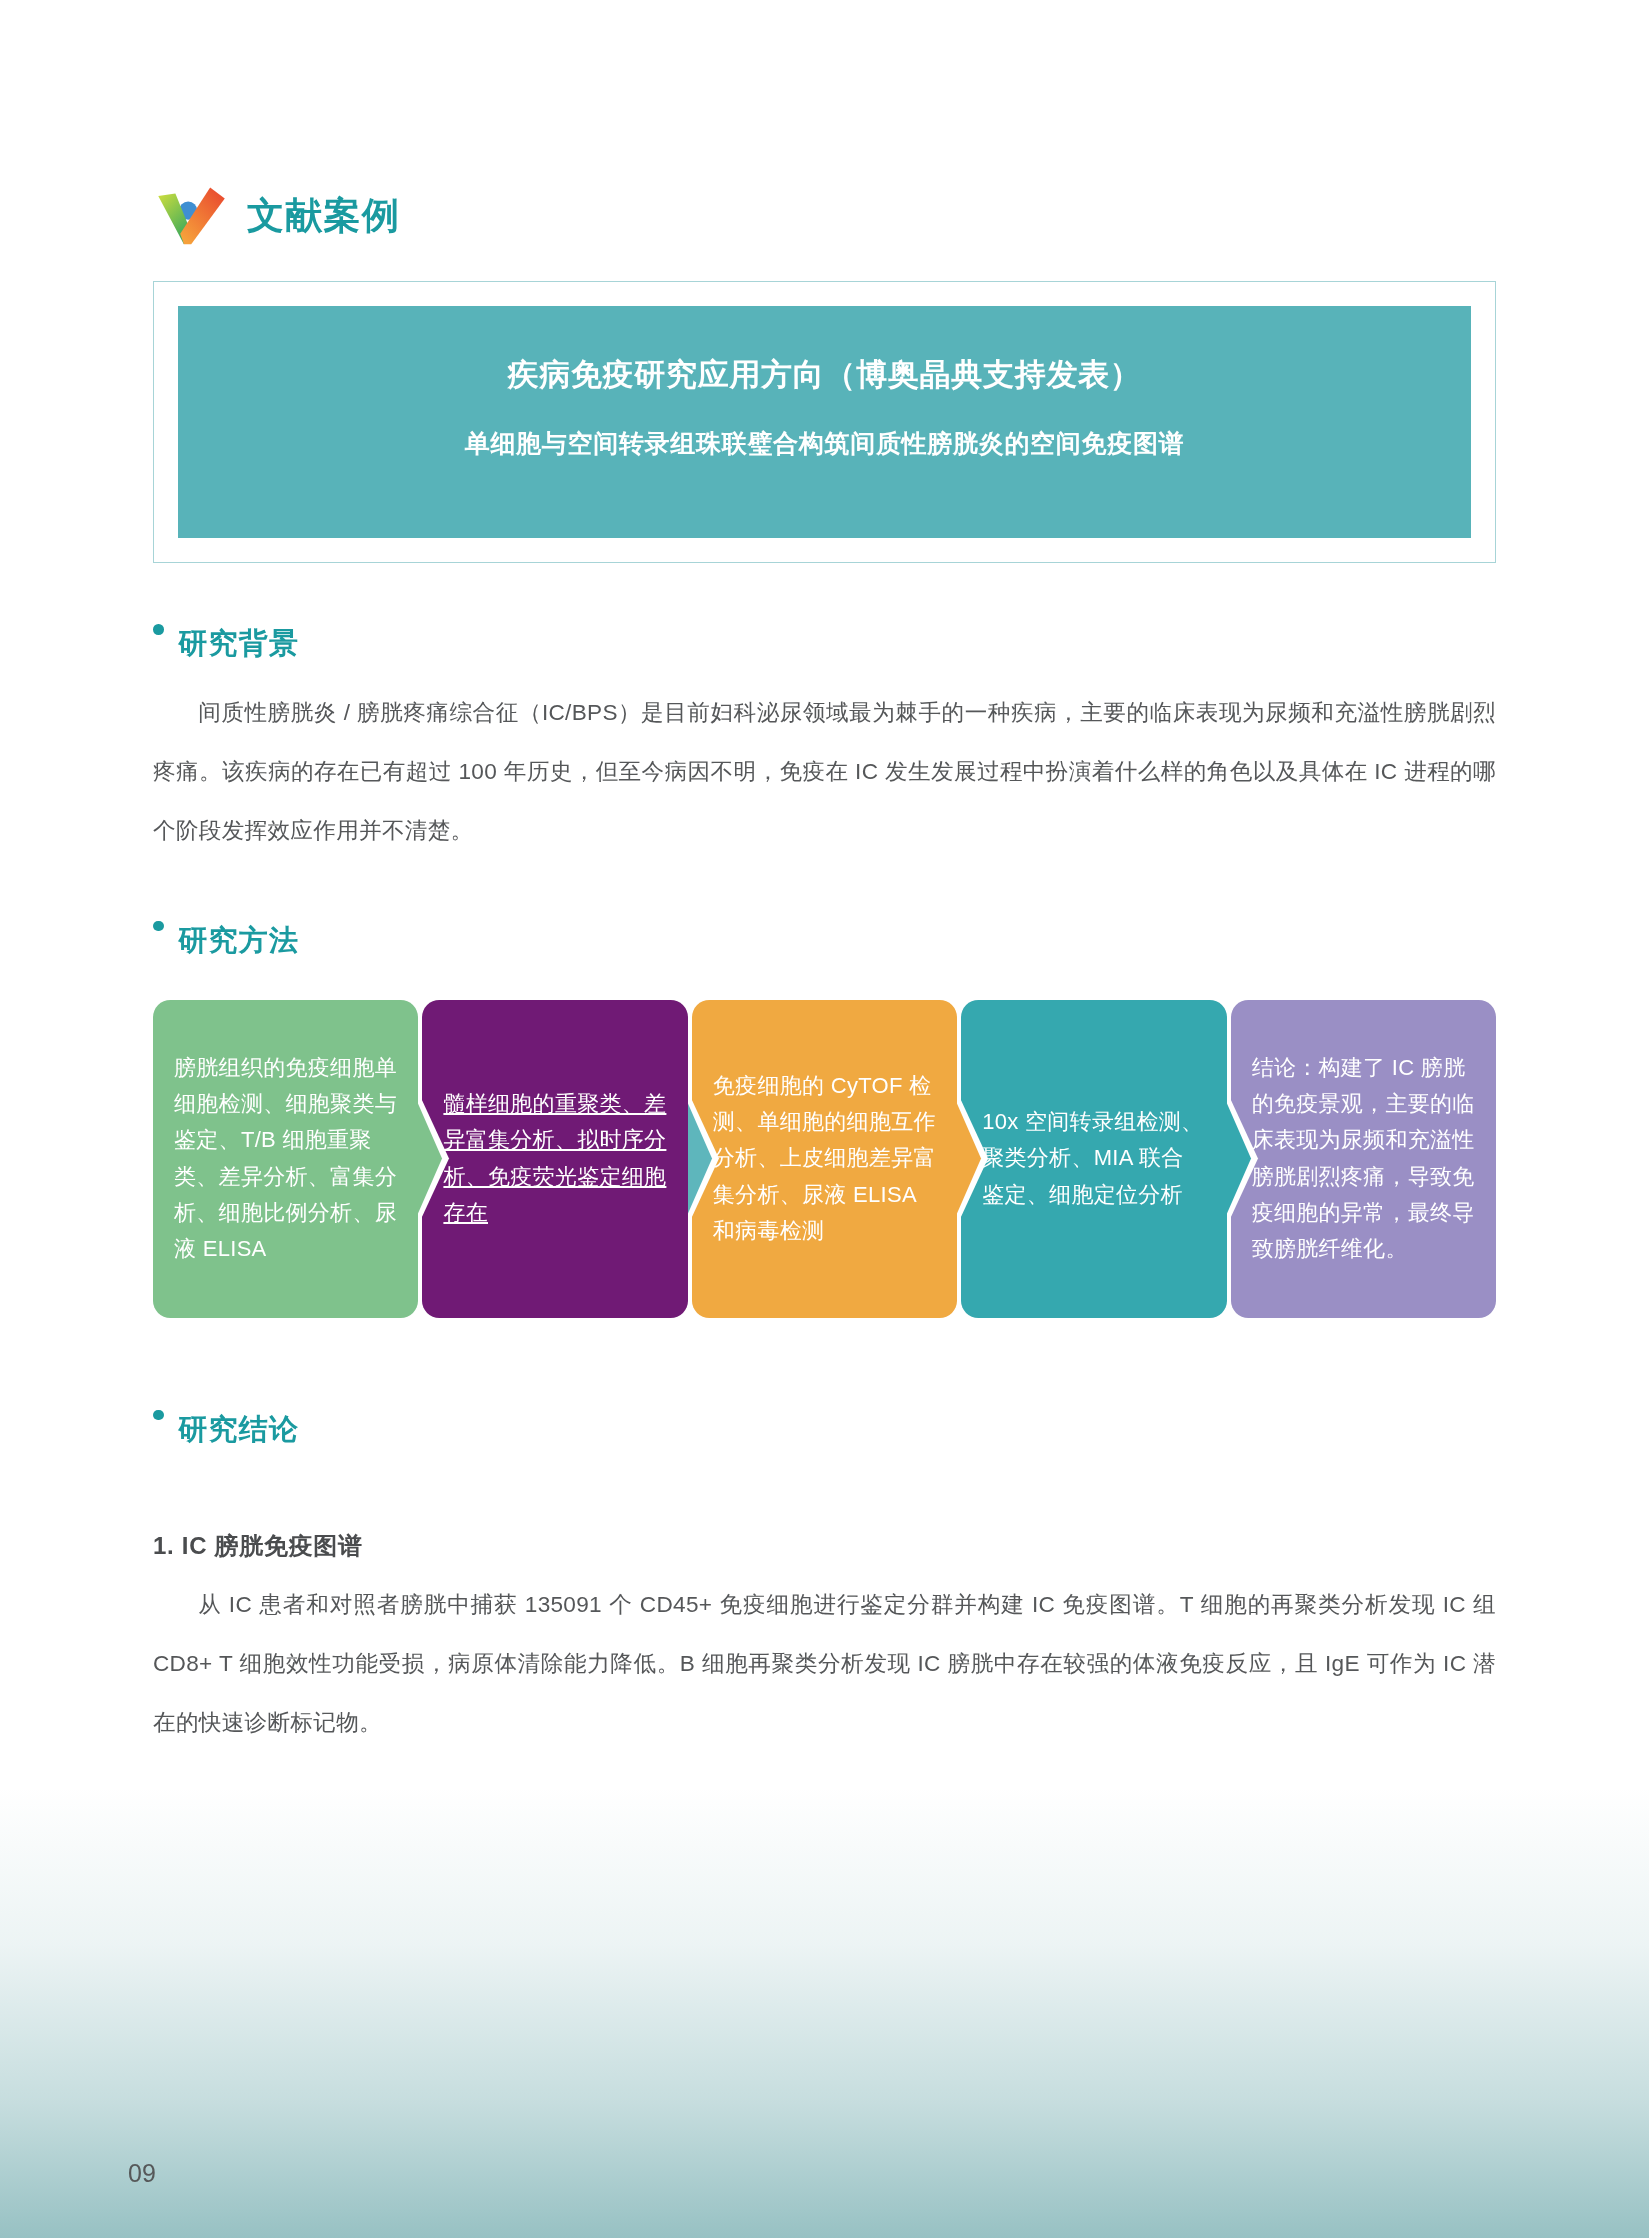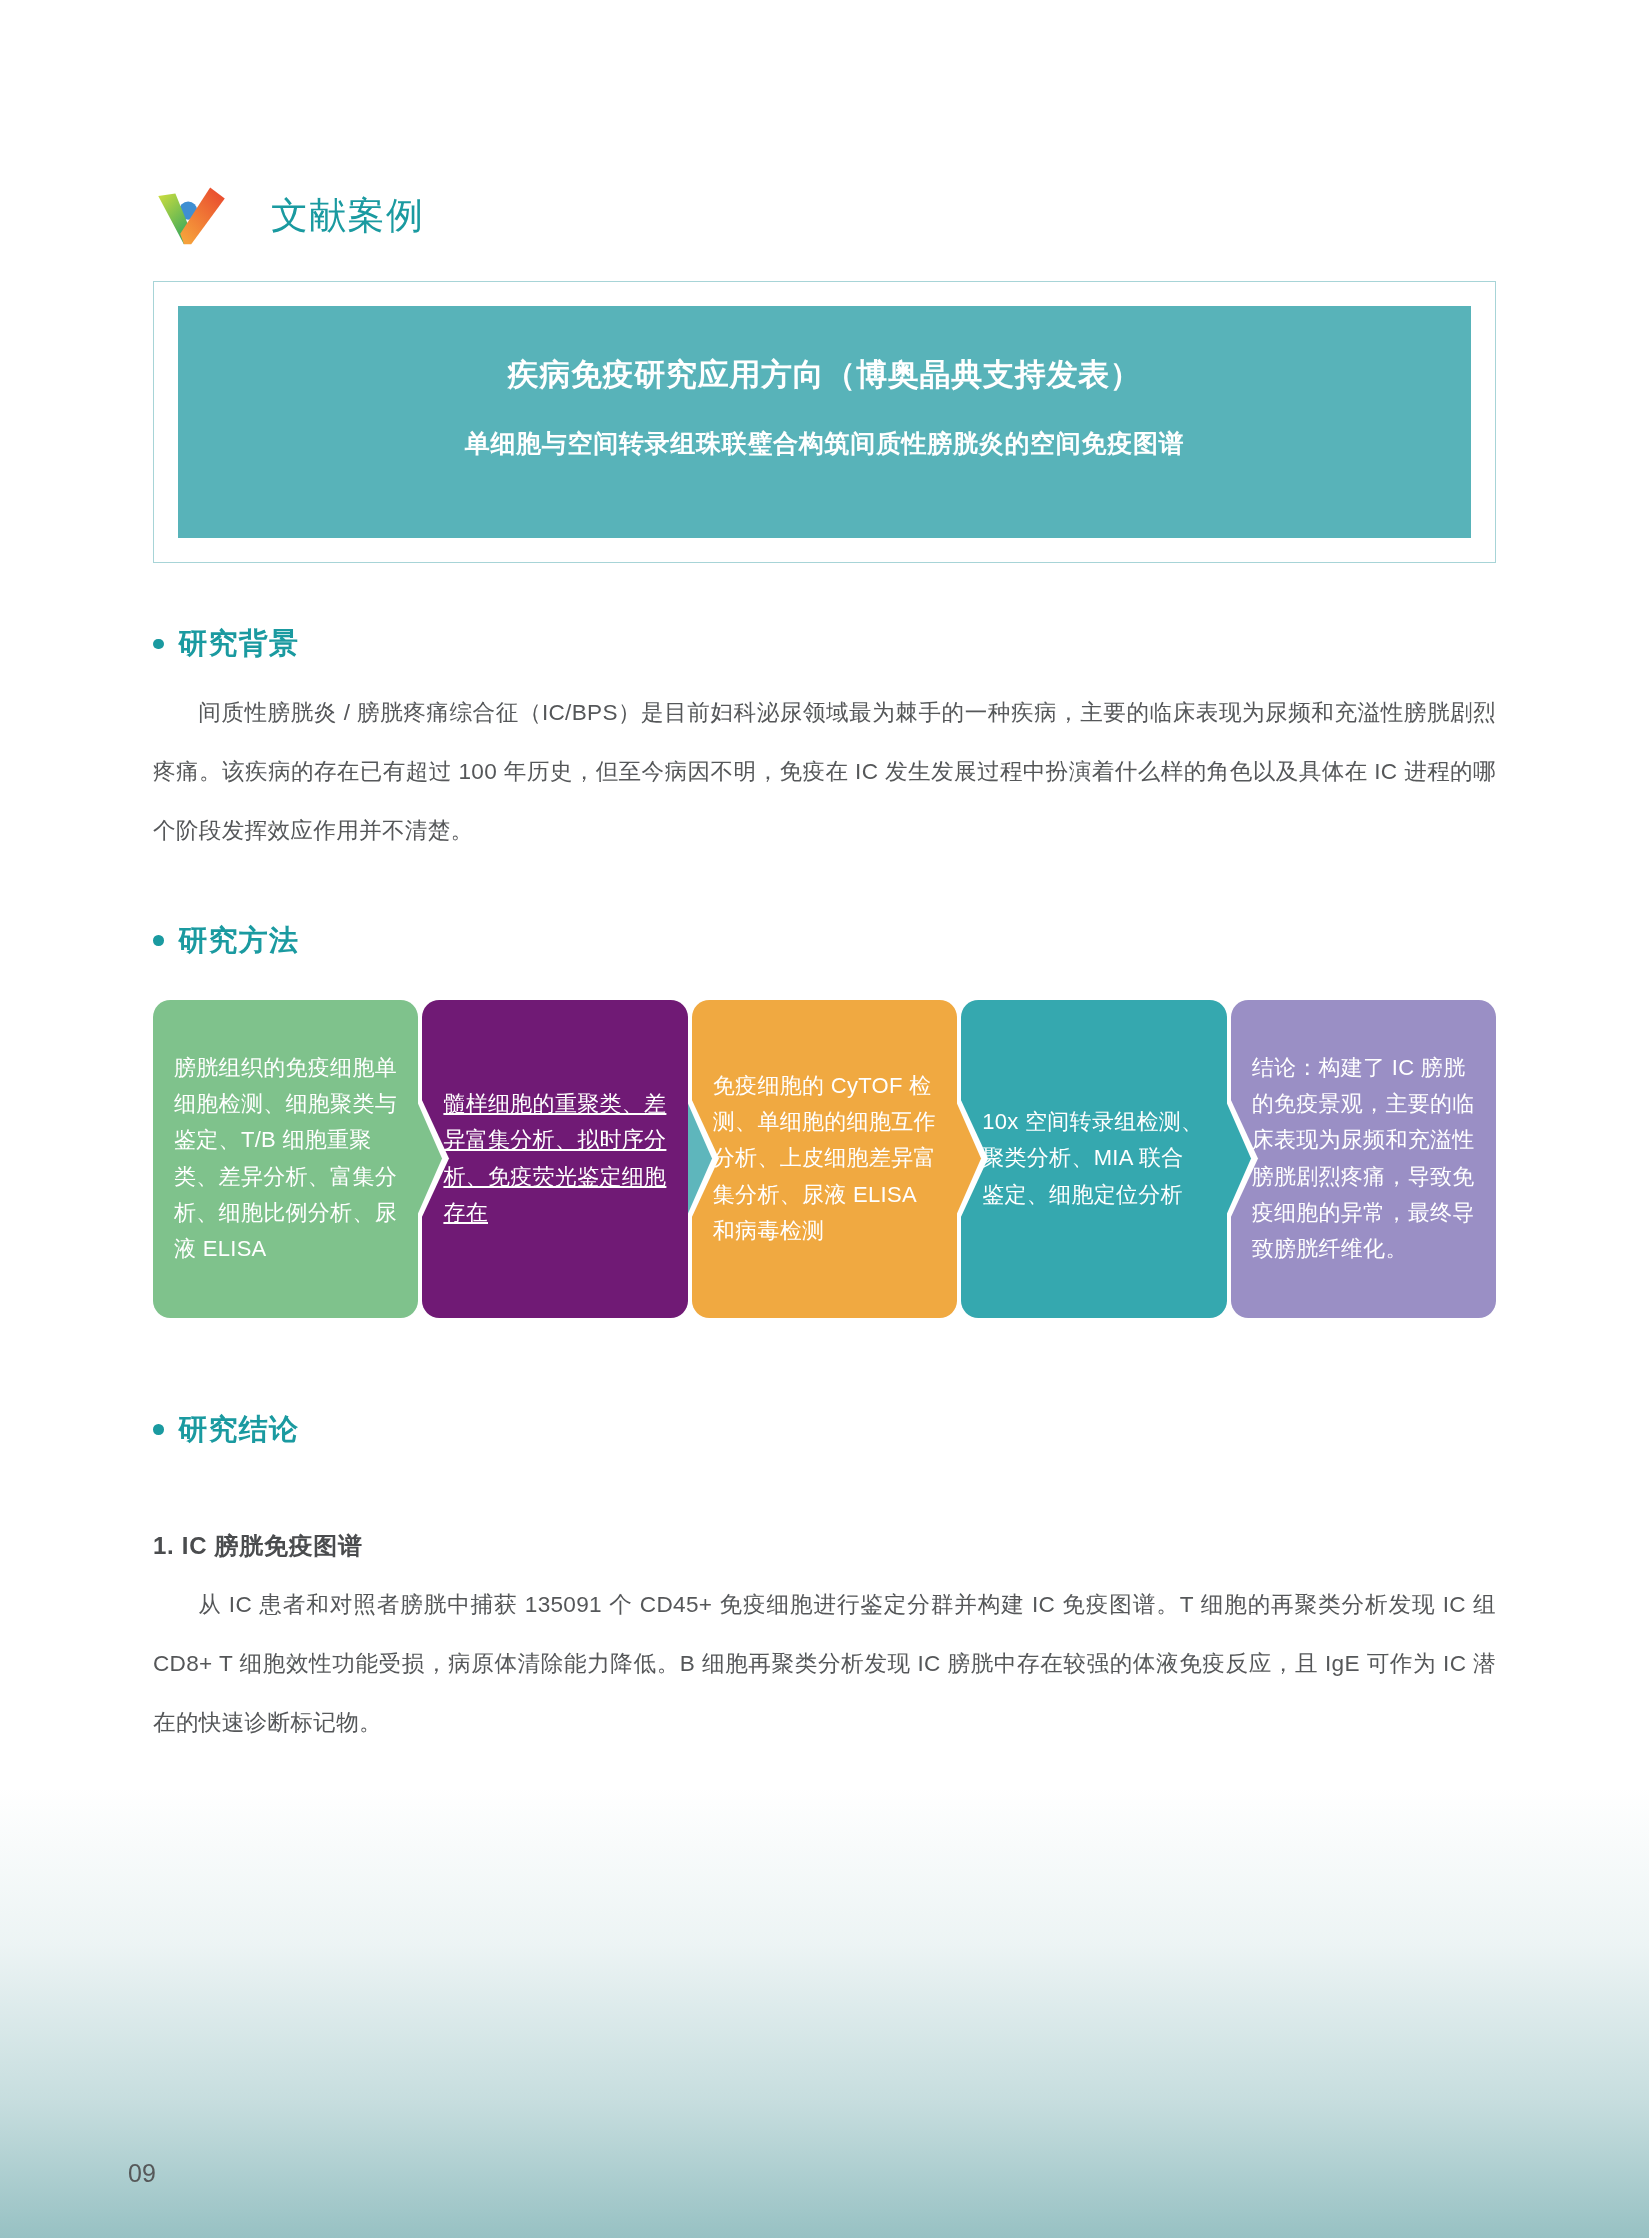--- a/index.html
+++ b/index.html
@@ -8,31 +8,31 @@
     width:1649px;height:2239px;
     background:#ffffff;
     overflow:hidden;
     font-family:"Liberation Sans","DejaVu Sans",sans-serif;
     box-sizing:border-box;
     padding:0 153px;
   }
   
   .doc-header{display:flex;align-items:center;gap:20px;padding-top:185px;}
   .brand-logo{width:74px;height:61px;flex:0 0 auto;}
-  .page-title{font-size:37px;font-weight:normal;color:#1a9aa0;letter-spacing:1.3px;margin-left:24px;}
+  .page-title{font-size:37px;font-weight:bold;color:#1a9aa0;letter-spacing:1.3px;}
   
   .banner-outer{margin-top:35px;border:1.3px solid #a7d4d7;padding:24px;}
   .banner-inner{background:#58b3b9;color:#ffffff;text-align:center;padding:48px 47px 39px;}
   .banner-title{font-size:31px;font-weight:bold;letter-spacing:0.7px;margin:0 0 31px 0;}
   .banner-title-en{font-size:27px;font-weight:bold;line-height:1.32;max-width:1184px;margin:0 auto 39px;}
   .banner-subtitle{font-size:25px;font-weight:bold;letter-spacing:0.7px;margin:0 0 39px 0;}
   .banner-meta{display:flex;justify-content:center;align-items:baseline;gap:48px;font-size:22px;}
   .banner-meta .italic{font-style:italic;}
   
-  .section-heading{display:flex;align-items:center;gap:14.6px;margin-top:61px;}
+  .section-heading{display:flex;align-items:flex-start;gap:14.6px;margin-top:61px;}
   .section-heading .dot{width:10.6px;height:10.6px;border-radius:50%;background:#1a9aa0;flex:0 0 auto;}
   .section-heading .txt{font-size:29px;font-weight:bold;color:#1a9aa0;letter-spacing:1.3px;}
   
   .body-para{
     margin-top:18.6px;font-size:22.6px;line-height:59px;color:#555759;
     text-align:justify;text-indent:2em;letter-spacing:0.3px;
   }
   
   .flow-row{display:flex;gap:4px;margin-top:39px;height:318px;}
   .flow-box{

